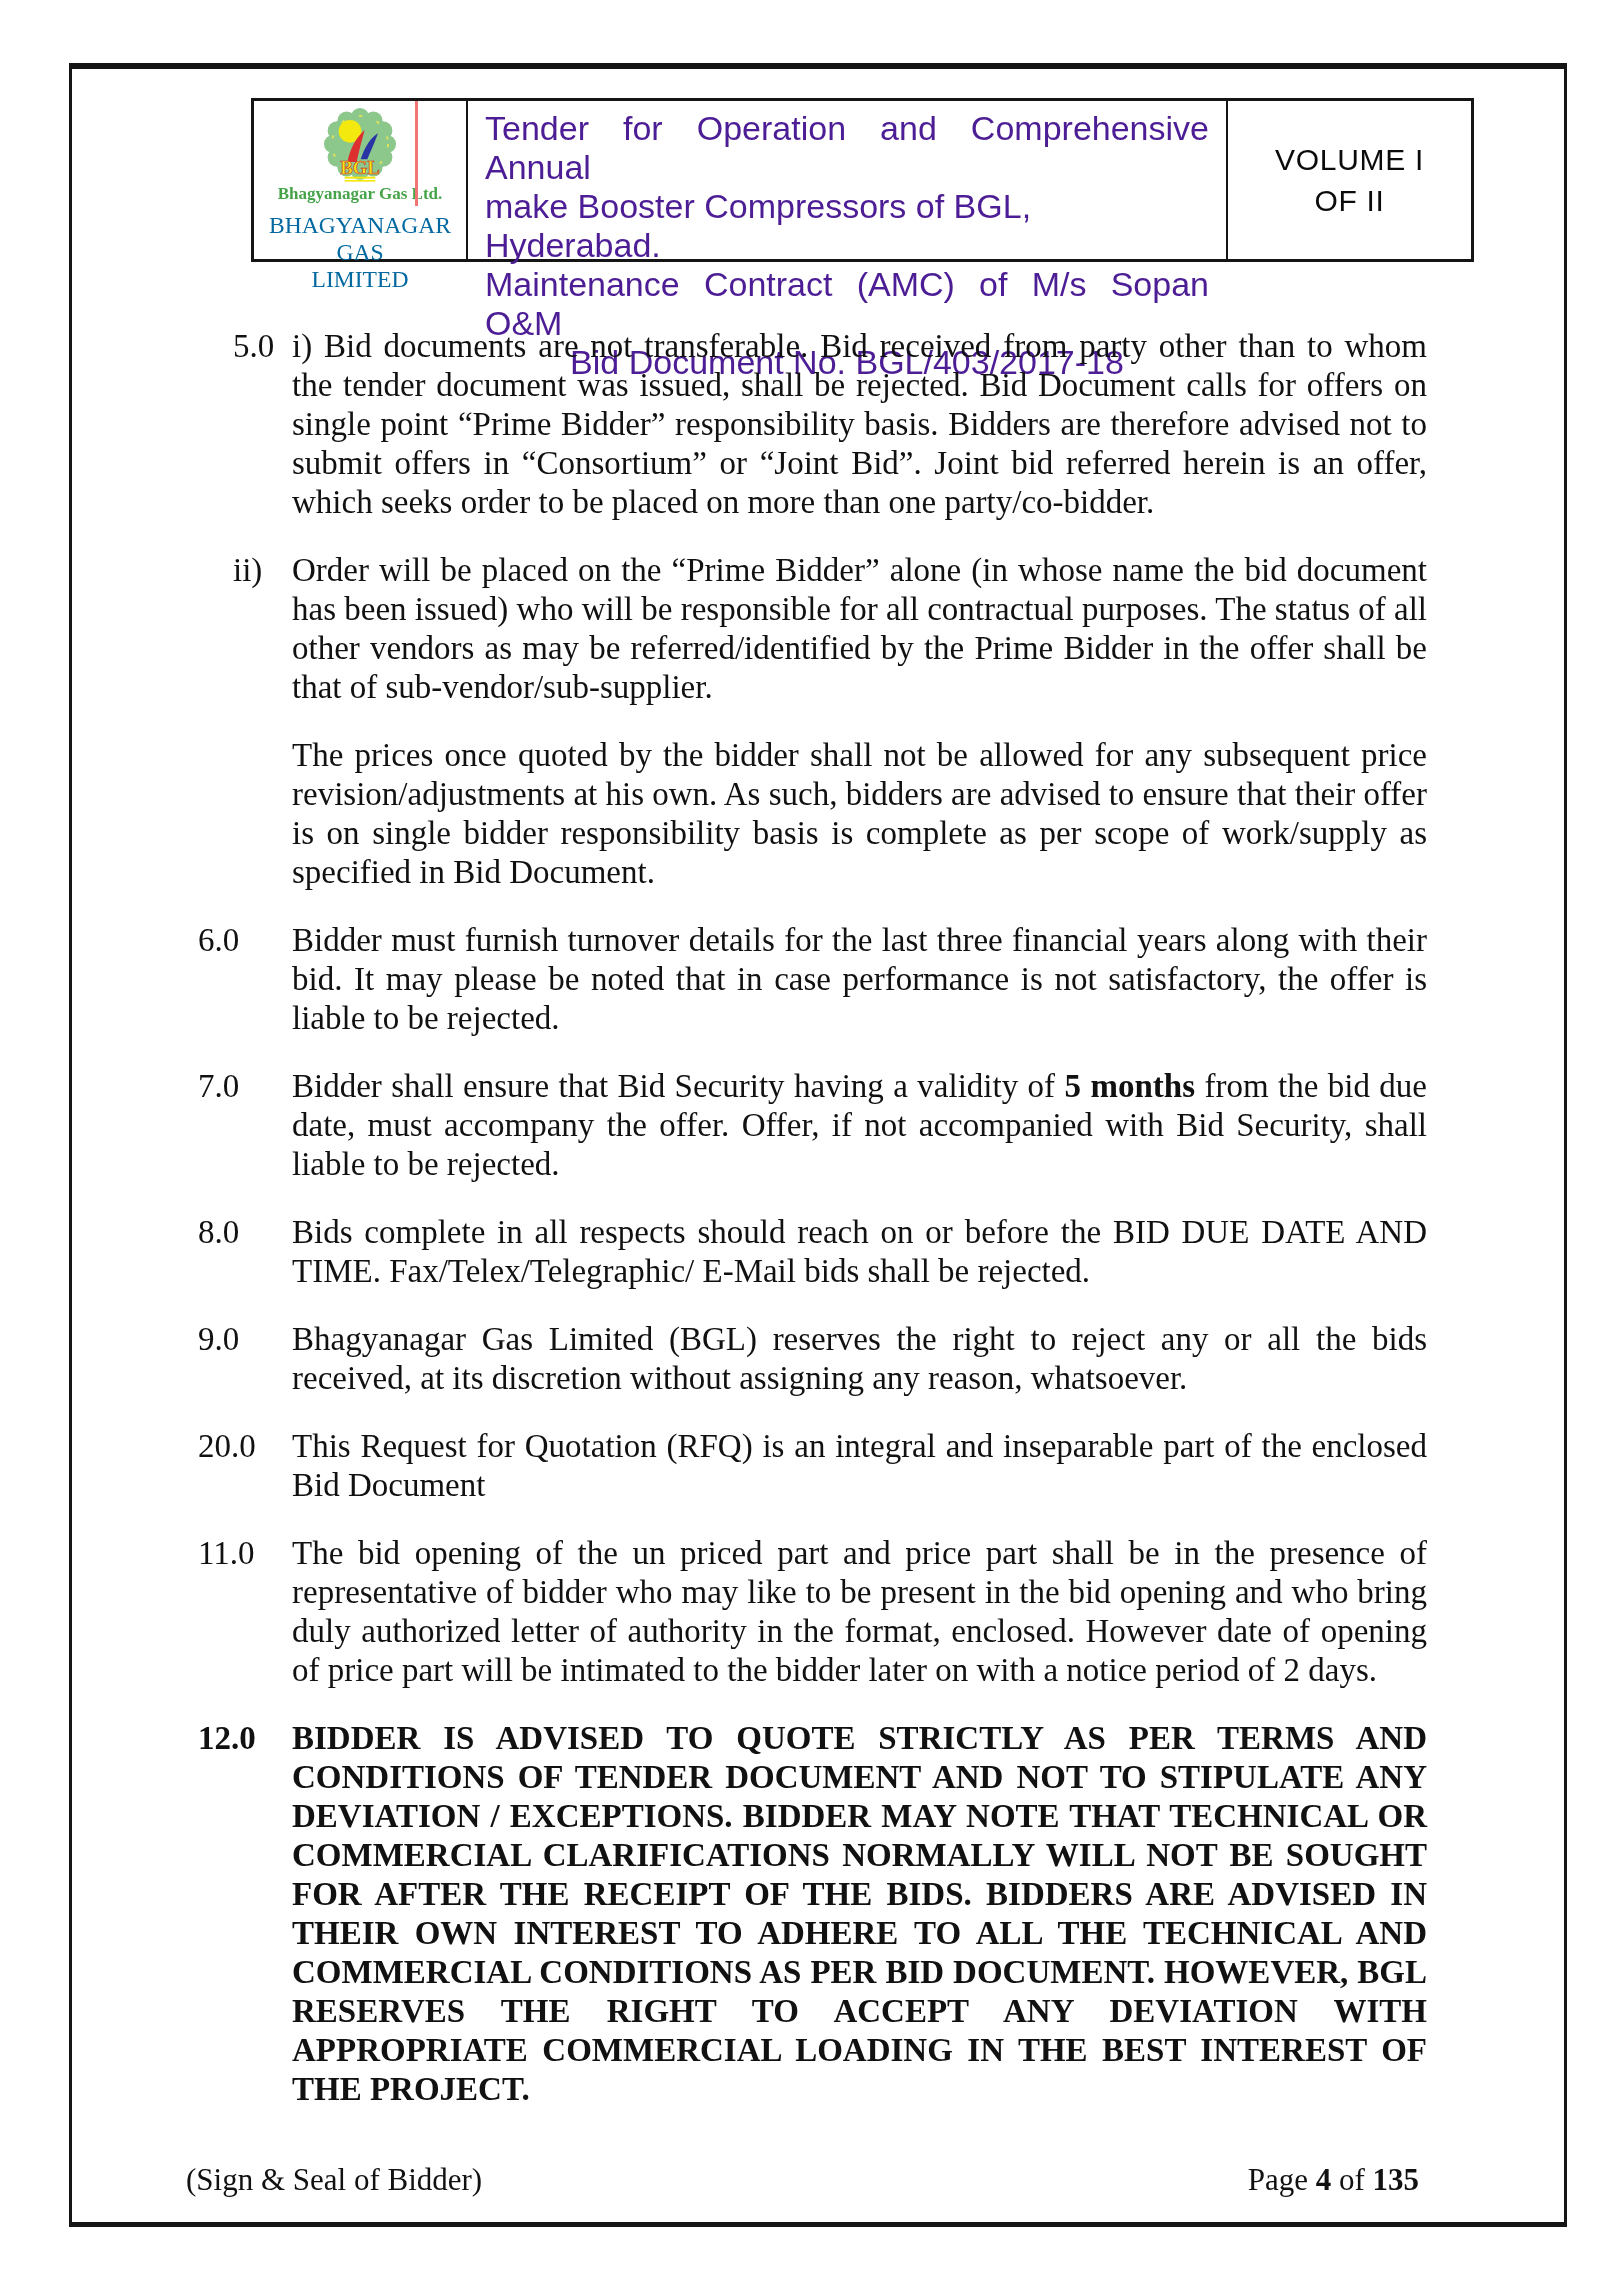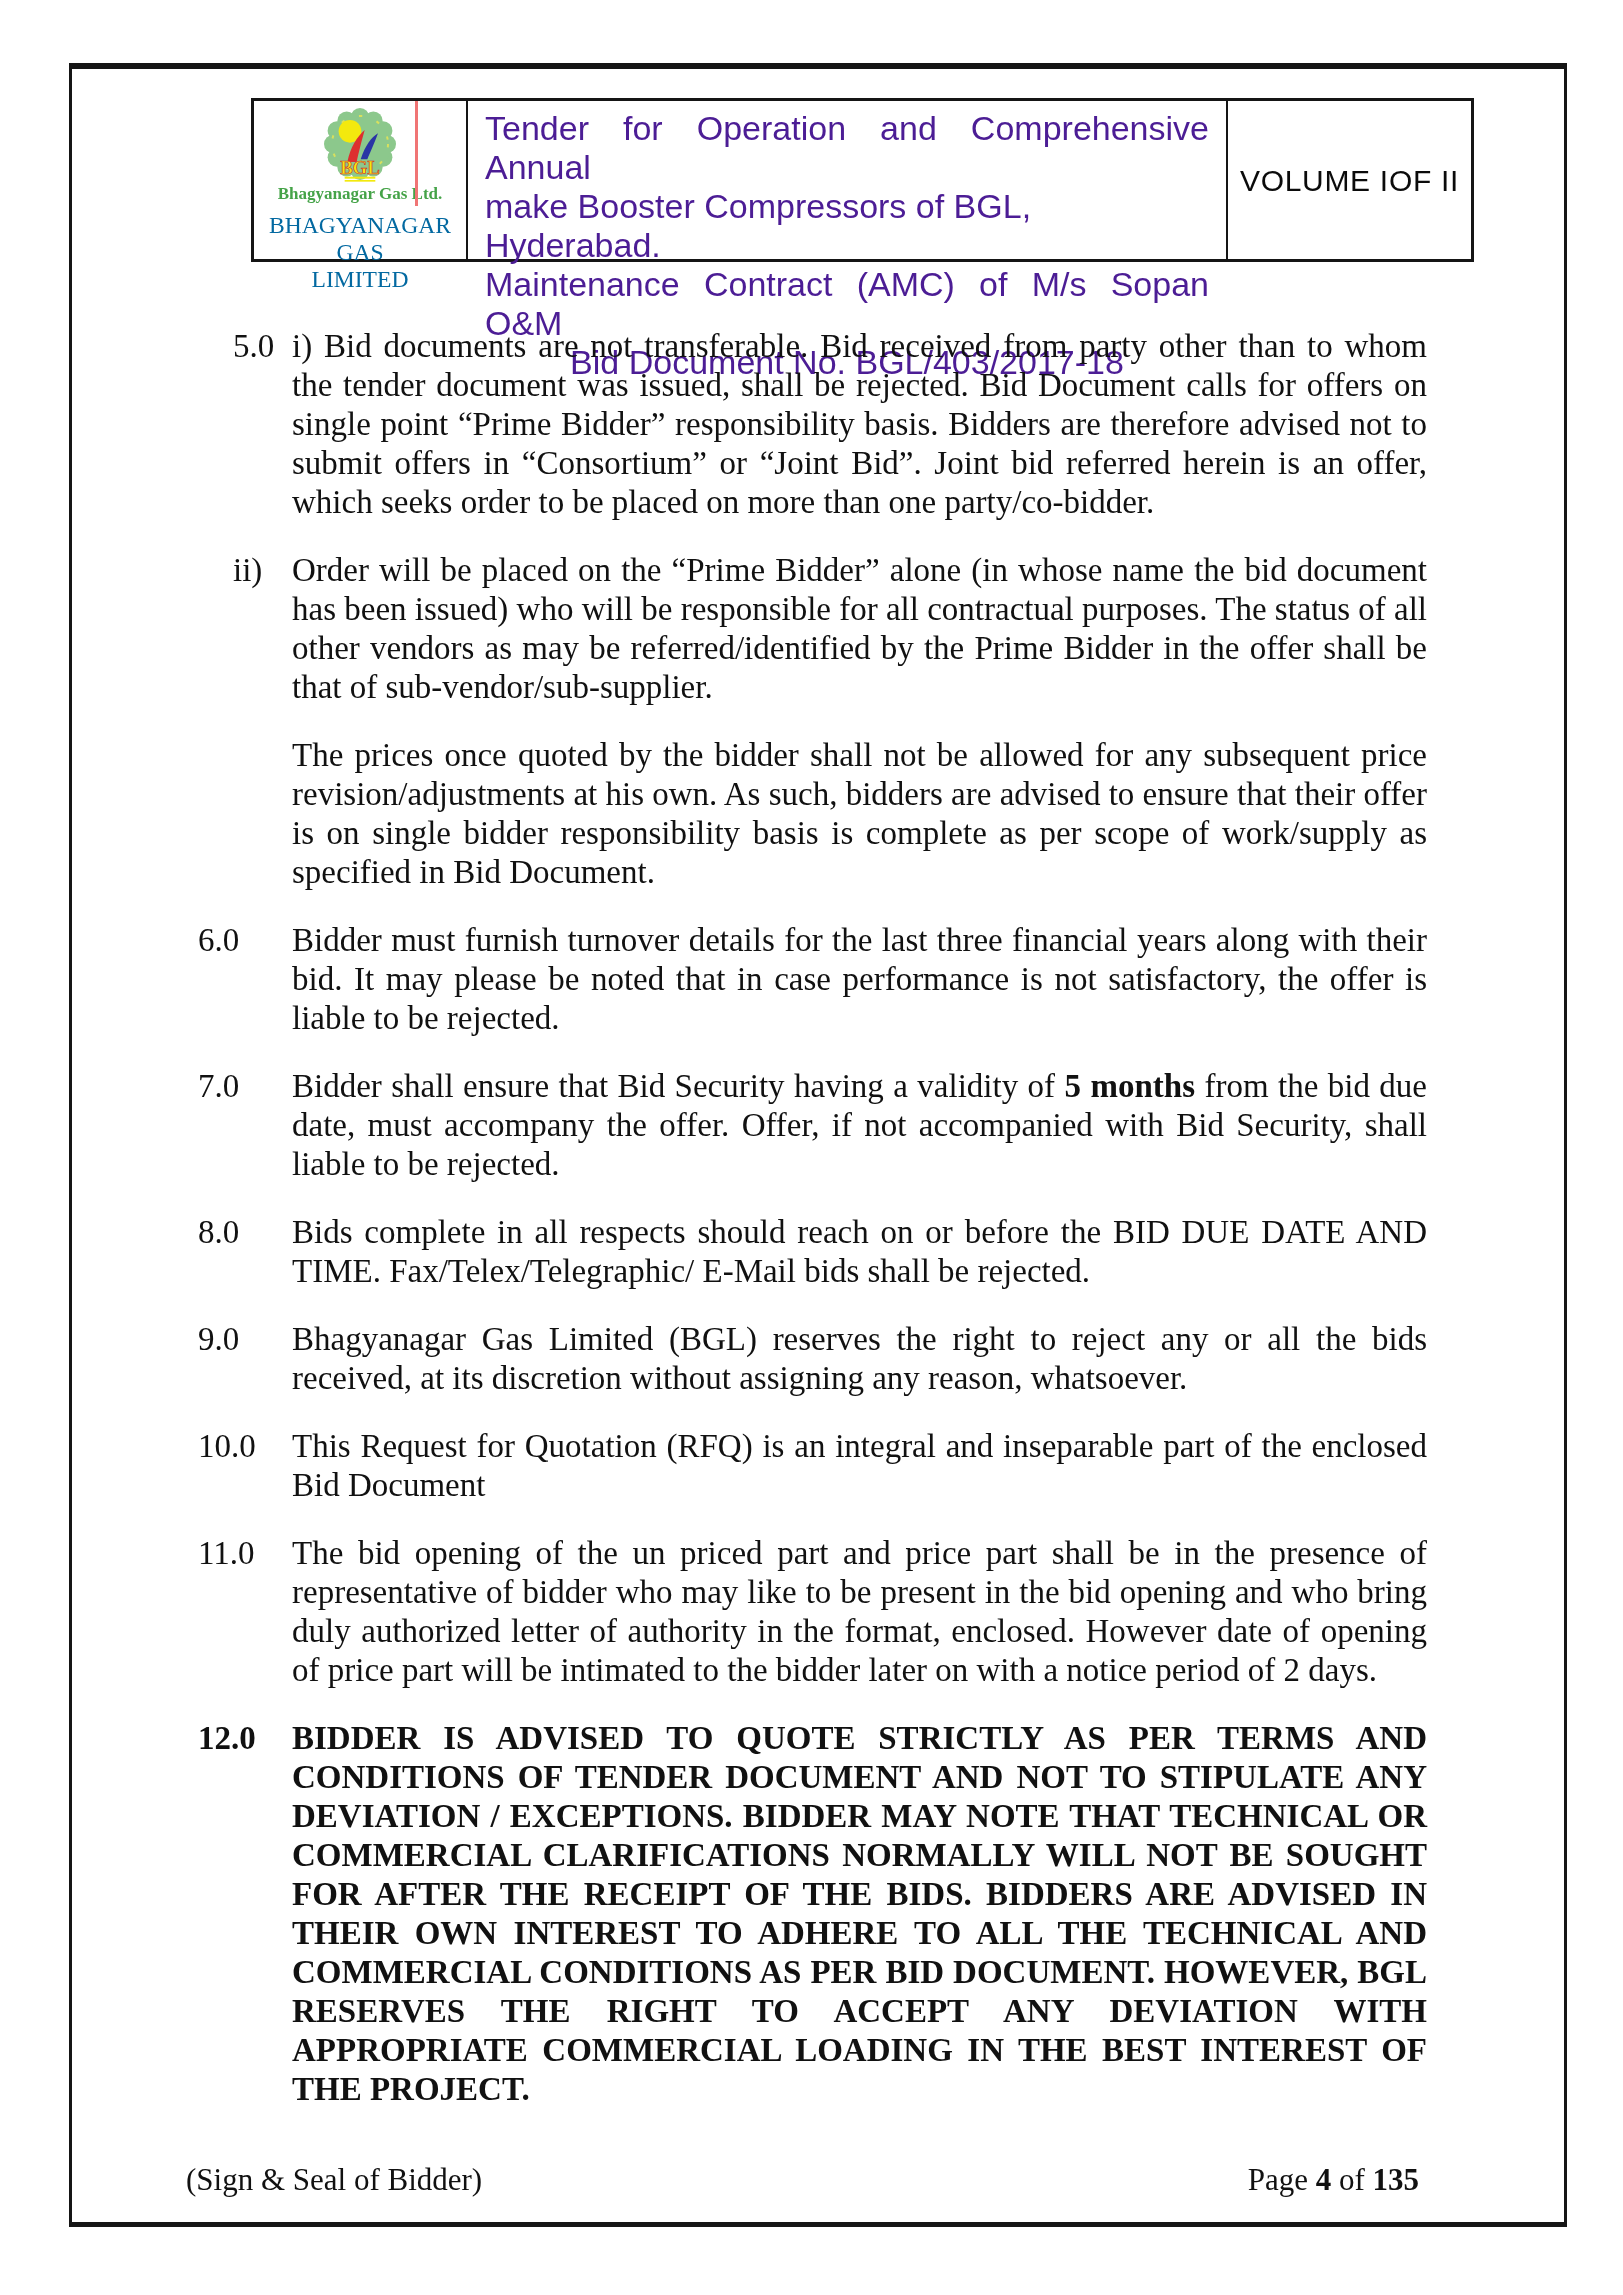--- a/index.html
+++ b/index.html
@@ -45,21 +45,21 @@
     flex:1 1 auto;box-sizing:border-box;border-right:2.6px solid #151515;
     padding:7.9px 17px 0 17px;
     font-family:"Liberation Sans","DejaVu Sans",sans-serif;
     font-size:34px;line-height:39px;color:#4c1d95;
   }
   .title-line{width:100%;}
   .title-just{text-align:justify;text-align-last:justify;}
   .title-left{text-align:left;}
   .title-center{text-align:center;}
   .cell-volume{
-    flex:0 0 243px;display:flex;
+    flex:0 0 243px;display:flex;flex-direction:column;
     align-items:center;justify-content:center;
     font-family:"Liberation Sans","DejaVu Sans",sans-serif;
     font-size:30px;line-height:41px;color:#0b0b0b;letter-spacing:0.7px;
   }
   
   .content{
     position:absolute;left:198px;top:327px;width:1229px;
     font-size:33px;line-height:39px;
   }
   .row{position:relative;margin-bottom:29px;}
@@ -162,21 +162,21 @@
       <span class="num">8.0</span>
       <div class="txt">Bids complete in all respects should reach on or before the BID DUE DATE AND TIME.  Fax/Telex/Telegraphic/ E-Mail bids shall be rejected.</div>
     </div>
 
     <div class="row">
       <span class="num">9.0</span>
       <div class="txt">Bhagyanagar Gas Limited (BGL) reserves the right to reject any or all the bids received, at its discretion without assigning any reason, whatsoever.</div>
     </div>
 
     <div class="row">
-      <span class="num">10.0</span>
+      <span class="num">20.0</span>
       <div class="txt">This Request for Quotation (RFQ) is an integral and inseparable part of the enclosed Bid Document</div>
     </div>
 
     <div class="row">
       <span class="num">11.0</span>
       <div class="txt">The bid opening of the un priced part and price part shall be in the presence of representative of bidder who may like to  be present in the bid opening and who bring duly authorized letter of authority in the format, enclosed. However date of opening of price part will be intimated to the bidder later on with a notice period of 2 days.</div>
     </div>
 
     <div class="row">
       <span class="num bold">12.0</span>

